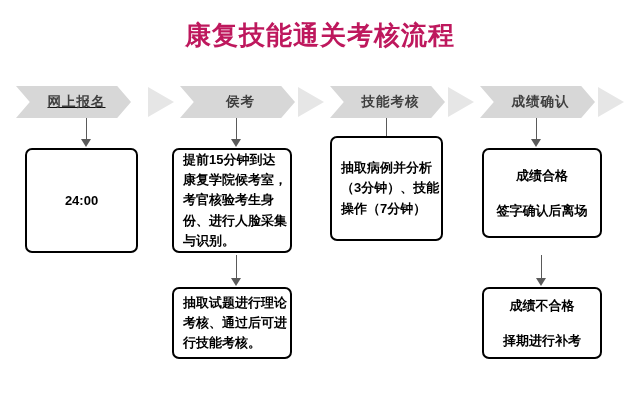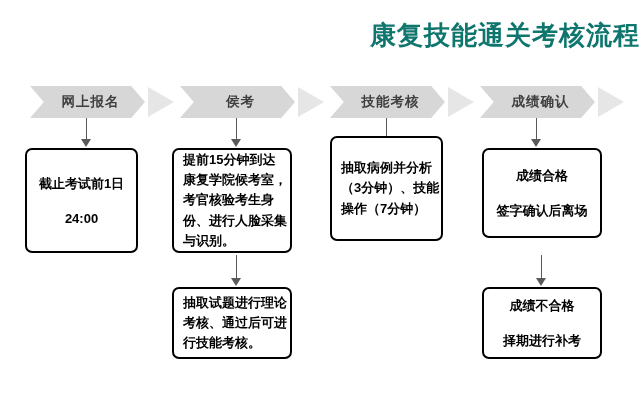--- a/index.html
+++ b/index.html
@@ -20,26 +20,26 @@
     width: 640px;
     height: 404px;
   }
 
   
   .page-title {
     position: absolute;
     left: 0;
     top: 18px;
     width: 640px;
-    text-align: right;
+    text-align: center;
     font-family: "DejaVu Serif", "Liberation Serif", serif;
     font-size: 26px;
     font-weight: 700;
     letter-spacing: 1px;
-    color: #0f766e;
+    color: #be185d;
     white-space: nowrap;
   }
 
   
   .banner-row {
     position: absolute;
     left: 0;
     top: 86px;
     width: 640px;
     height: 32px;
@@ -122,21 +122,21 @@
   }
 </style>
 </head>
 <body>
 
 <div id="canvas">
 
   <div class="page-title">康复技能通关考核流程</div>
 
   <div class="banner-row">
-    <div class="banner" style="left:30px;width:115px;">
+    <div class="banner" style="left:16px;width:115px;text-decoration:underline;">
       <span class="banner-label">网上报名</span>
     </div>
     <div class="sep-arrow" style="left:148px;"></div>
 
     <div class="banner" style="left:180px;width:115px;">
       <span class="banner-label">侯考</span>
     </div>
     <div class="sep-arrow" style="left:298px;"></div>
 
     <div class="banner" style="left:330px;width:115px;">
@@ -161,21 +161,20 @@
   <div class="conn" style="left:381px;top:118px;height:30px;">
     <div class="stem" style="height:22px;"></div>
     <div class="head" style="top:21px;"></div>
   </div>
   <div class="conn" style="left:531px;top:118px;height:30px;">
     <div class="stem" style="height:22px;"></div>
     <div class="head" style="top:21px;"></div>
   </div>
 
   <div class="node center spaced" style="left:25px;top:148px;width:113px;height:105px;">
-    <div class="line">截止考试前1日</div>
     <div class="line">24:00</div>
   </div>
 
   <div class="node left" style="left:172px;top:148px;width:120px;height:105px;">
     <div class="line">提前15分钟到达</div>
     <div class="line">康复学院候考室，</div>
     <div class="line">考官核验考生身</div>
     <div class="line">份、进行人脸采集</div>
     <div class="line">与识别。</div>
   </div>

